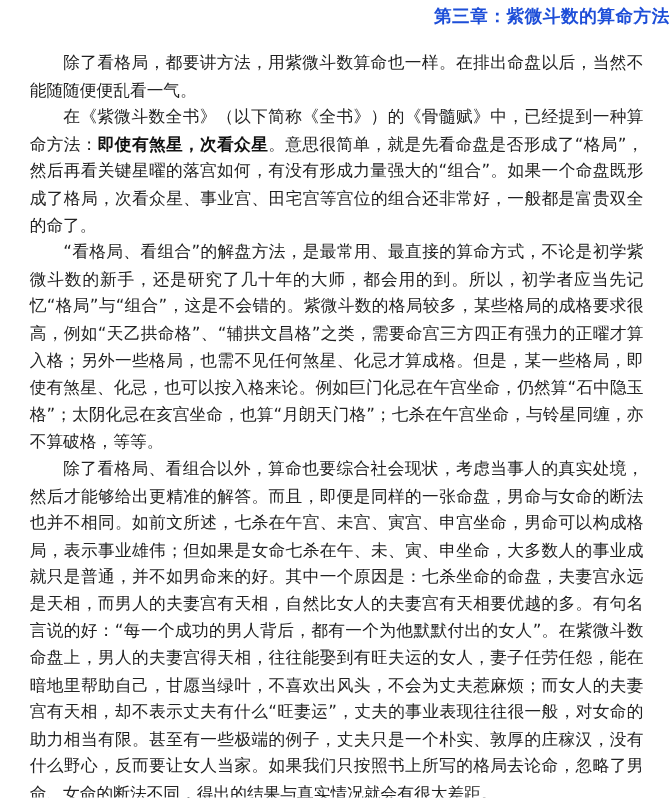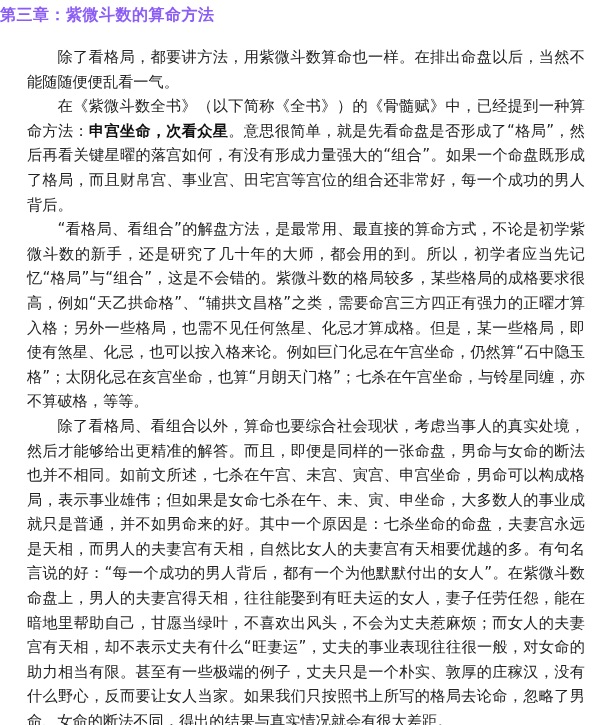--- a/index.html
+++ b/index.html
@@ -1,34 +1,34 @@
 <!DOCTYPE html>
 <html><head>
   <meta charset="utf-8">
   <style>
     html, body { margin: 0; padding: 0; background: #ffffff; }
     body { width: 609px; height: 725px; overflow: hidden; position: relative; }
     .page { position: absolute; left: 0; top: 0; width: 609px; height: 725px; background: #fff; }
     .title {
-      position: absolute; top: 4px; left: 0; width: 609px; text-align: left;
+      position: absolute; top: 4px; left: 0; width: 609px; text-align: right;
       font-family: "DejaVu Sans", sans-serif; font-weight: bold; font-size: 16px;
-      color: #8b5cf6; line-height: 22px; letter-spacing: 0.5px;
+      color: #1d4ed8; line-height: 22px; letter-spacing: 0.5px;
     }
     .body {
       position: absolute; top: 45px; left: 27px; width: 558px;
       font-family: "DejaVu Sans", sans-serif; font-size: 15.2px; line-height: 24.6px;
       color: #222; text-align: justify; text-justify: inter-character;
     }
     .body p { margin: 0; text-indent: 2em; }
     .body b { font-weight: bold; color: #111; }
   </style>
 </head>
 <body>
 
 <div class="page">
   <div class="title">第三章：紫微斗数的算命方法</div>
   <div class="body">
     <p>除了看格局，都要讲方法，用紫微斗数算命也一样。在排出命盘以后，当然不能随随便便乱看一气。</p>
-    <p><span>在《紫微斗数全书》（以下简称《全书》）的《骨髓赋》中，已经提到一种算命方法：</span><b>申宫坐命，次看众星</b><span>。意思很简单，就是先看命盘是否形成了“格局”，然后再看关键星曜的落宫如何，有没有形成力量强大的“组合”。如果一个命盘既形成了格局，而且财帛宫、事业宫、田宅宫等宫位的组合还非常好，每一个成功的男人背后。</span></p>
+    <p><span>在《紫微斗数全书》（以下简称《全书》）的《骨髓赋》中，已经提到一种算命方法：</span><b>即使有煞星，次看众星</b><span>。意思很简单，就是先看命盘是否形成了“格局”，然后再看关键星曜的落宫如何，有没有形成力量强大的“组合”。如果一个命盘既形成了格局，次看众星、事业宫、田宅宫等宫位的组合还非常好，一般都是富贵双全的命了。</span></p>
     <p>“看格局、看组合”的解盘方法，是最常用、最直接的算命方式，不论是初学紫微斗数的新手，还是研究了几十年的大师，都会用的到。所以，初学者应当先记忆“格局”与“组合”，这是不会错的。紫微斗数的格局较多，某些格局的成格要求很高，例如“天乙拱命格”、“辅拱文昌格”之类，需要命宫三方四正有强力的正曜才算入格；另外一些格局，也需不见任何煞星、化忌才算成格。但是，某一些格局，即使有煞星、化忌，也可以按入格来论。例如巨门化忌在午宫坐命，仍然算“石中隐玉格”；太阴化忌在亥宫坐命，也算“月朗天门格”；七杀在午宫坐命，与铃星同缠，亦不算破格，等等。</p>
     <p>除了看格局、看组合以外，算命也要综合社会现状，考虑当事人的真实处境，然后才能够给出更精准的解答。而且，即便是同样的一张命盘，男命与女命的断法也并不相同。如前文所述，七杀在午宫、未宫、寅宫、申宫坐命，男命可以构成格局，表示事业雄伟；但如果是女命七杀在午、未、寅、申坐命，大多数人的事业成就只是普通，并不如男命来的好。其中一个原因是：七杀坐命的命盘，夫妻宫永远是天相，而男人的夫妻宫有天相，自然比女人的夫妻宫有天相要优越的多。有句名言说的好：“每一个成功的男人背后，都有一个为他默默付出的女人”。在紫微斗数命盘上，男人的夫妻宫得天相，往往能娶到有旺夫运的女人，妻子任劳任怨，能在暗地里帮助自己，甘愿当绿叶，不喜欢出风头，不会为丈夫惹麻烦；而女人的夫妻宫有天相，却不表示丈夫有什么“旺妻运”，丈夫的事业表现往往很一般，对女命的助力相当有限。甚至有一些极端的例子，丈夫只是一个朴实、敦厚的庄稼汉，没有什么野心，反而要让女人当家。如果我们只按照书上所写的格局去论命，忽略了男命、女命的断法不同，得出的结果与真实情况就会有很大差距。</p>
   </div>
 </div>
 
 </body></html>

